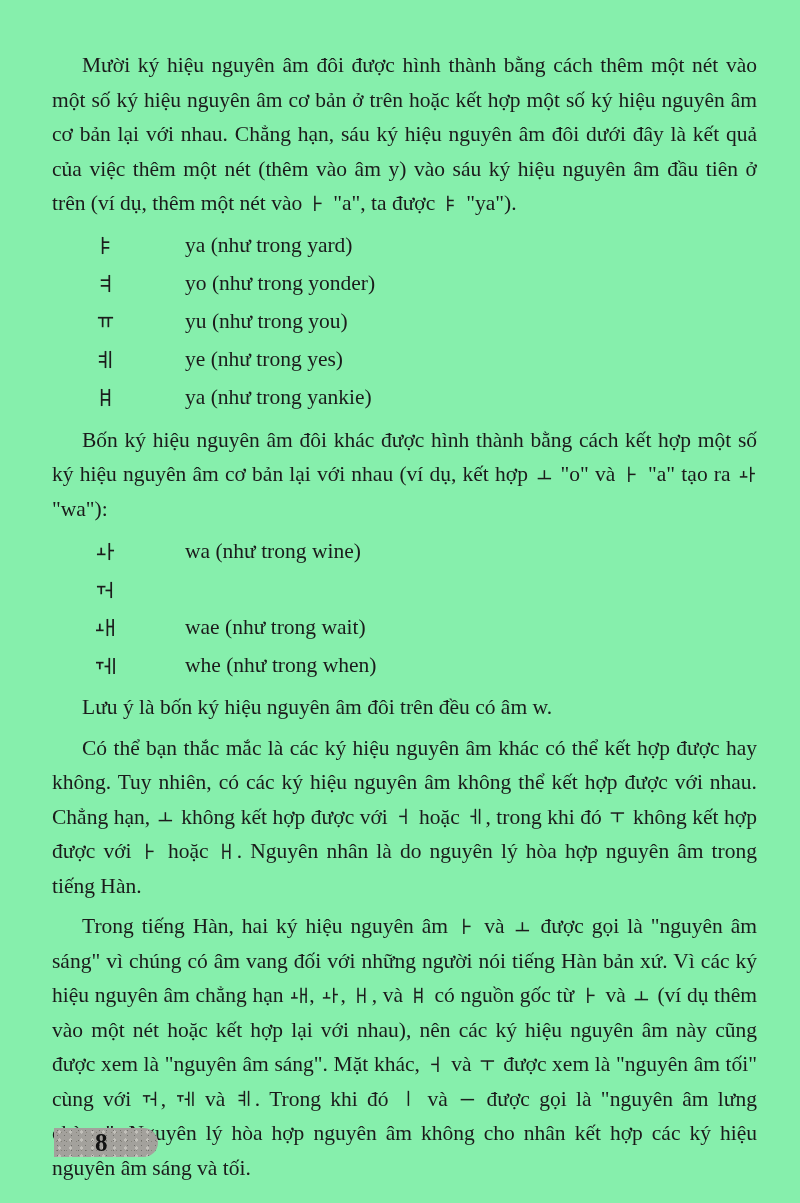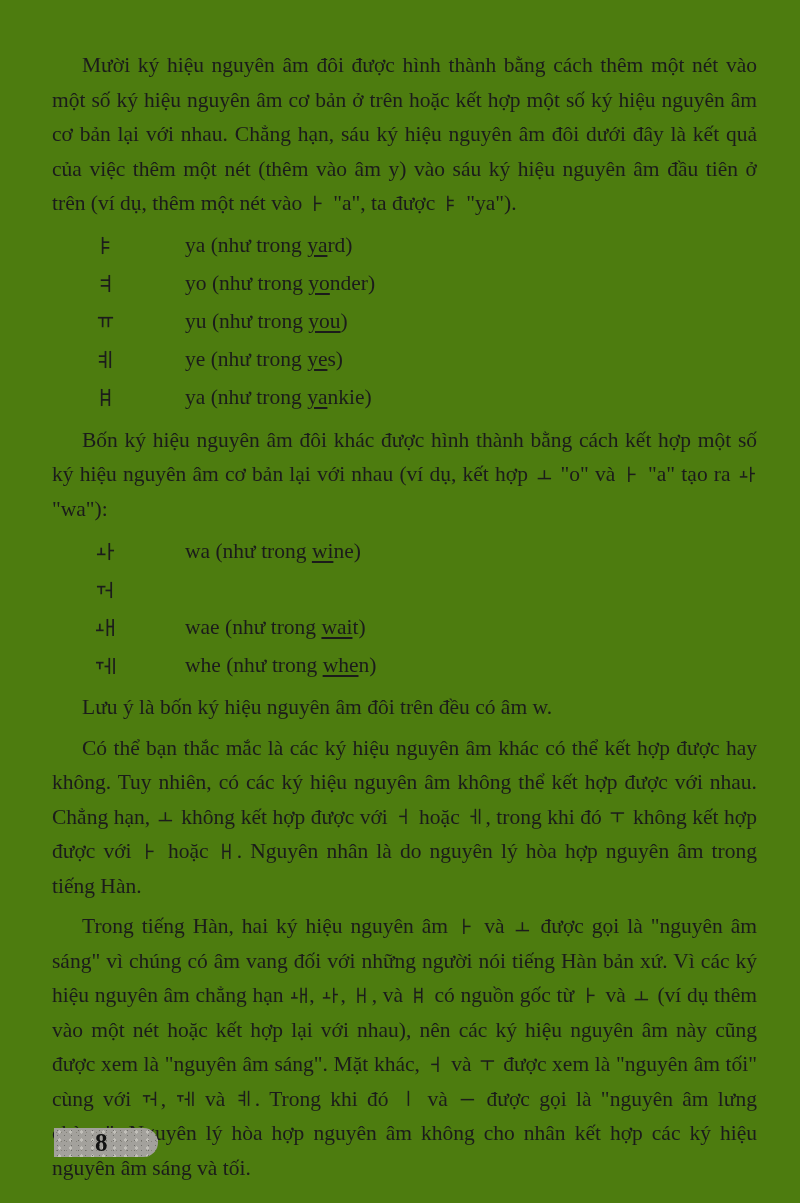--- a/index.html
+++ b/index.html
@@ -1,20 +1,20 @@
 <!DOCTYPE html>
 <html><head>
 <meta charset="utf-8">
 <style>
   html,body{margin:0;padding:0;background:#ffffff;}
   .page{
     position:relative;
     width:800px;height:1203px;
     margin:0;
-    background:#4d7c0f;
+    background:#86efac;
     box-sizing:border-box;
     padding:48px 43px 0 52px;
     font-family:"Liberation Serif", serif;
     color:#1b1b1b;
     overflow:hidden;
   }
   .para{
     font-size:21.5px;
     line-height:34.5px;
     text-align:justify;
@@ -29,21 +29,21 @@
   }
   .vowel-symbol{
     width:133px;
     padding-left:44px;
     box-sizing:border-box;
     display:flex;
     align-items:center;
   }
   .vowel-symbol .jamo{width:19px;height:19px;margin:0;}
   .vowel-text{font-size:21.5px;}
-  .ul{text-decoration:underline;text-underline-offset:3px;}
+  .ul{text-underline-offset:3px;}
   b{font-weight:normal;}
   .jamo{display:inline-block;width:0.78em;height:0.78em;vertical-align:-0.07em;margin:0 0.08em;}
   .jamo line{stroke:#1c1c1c;stroke-width:1.8;stroke-linecap:butt;}
   .page-footer{position:absolute;left:54px;top:1128px;}
   .page-tab{
     width:104px;height:29px;
     border-radius:0 15px 15px 0;
     background-color:#a3a19c;
     background-image:
       radial-gradient(circle, #6f6e6a 18%, rgba(0,0,0,0) 20%),

